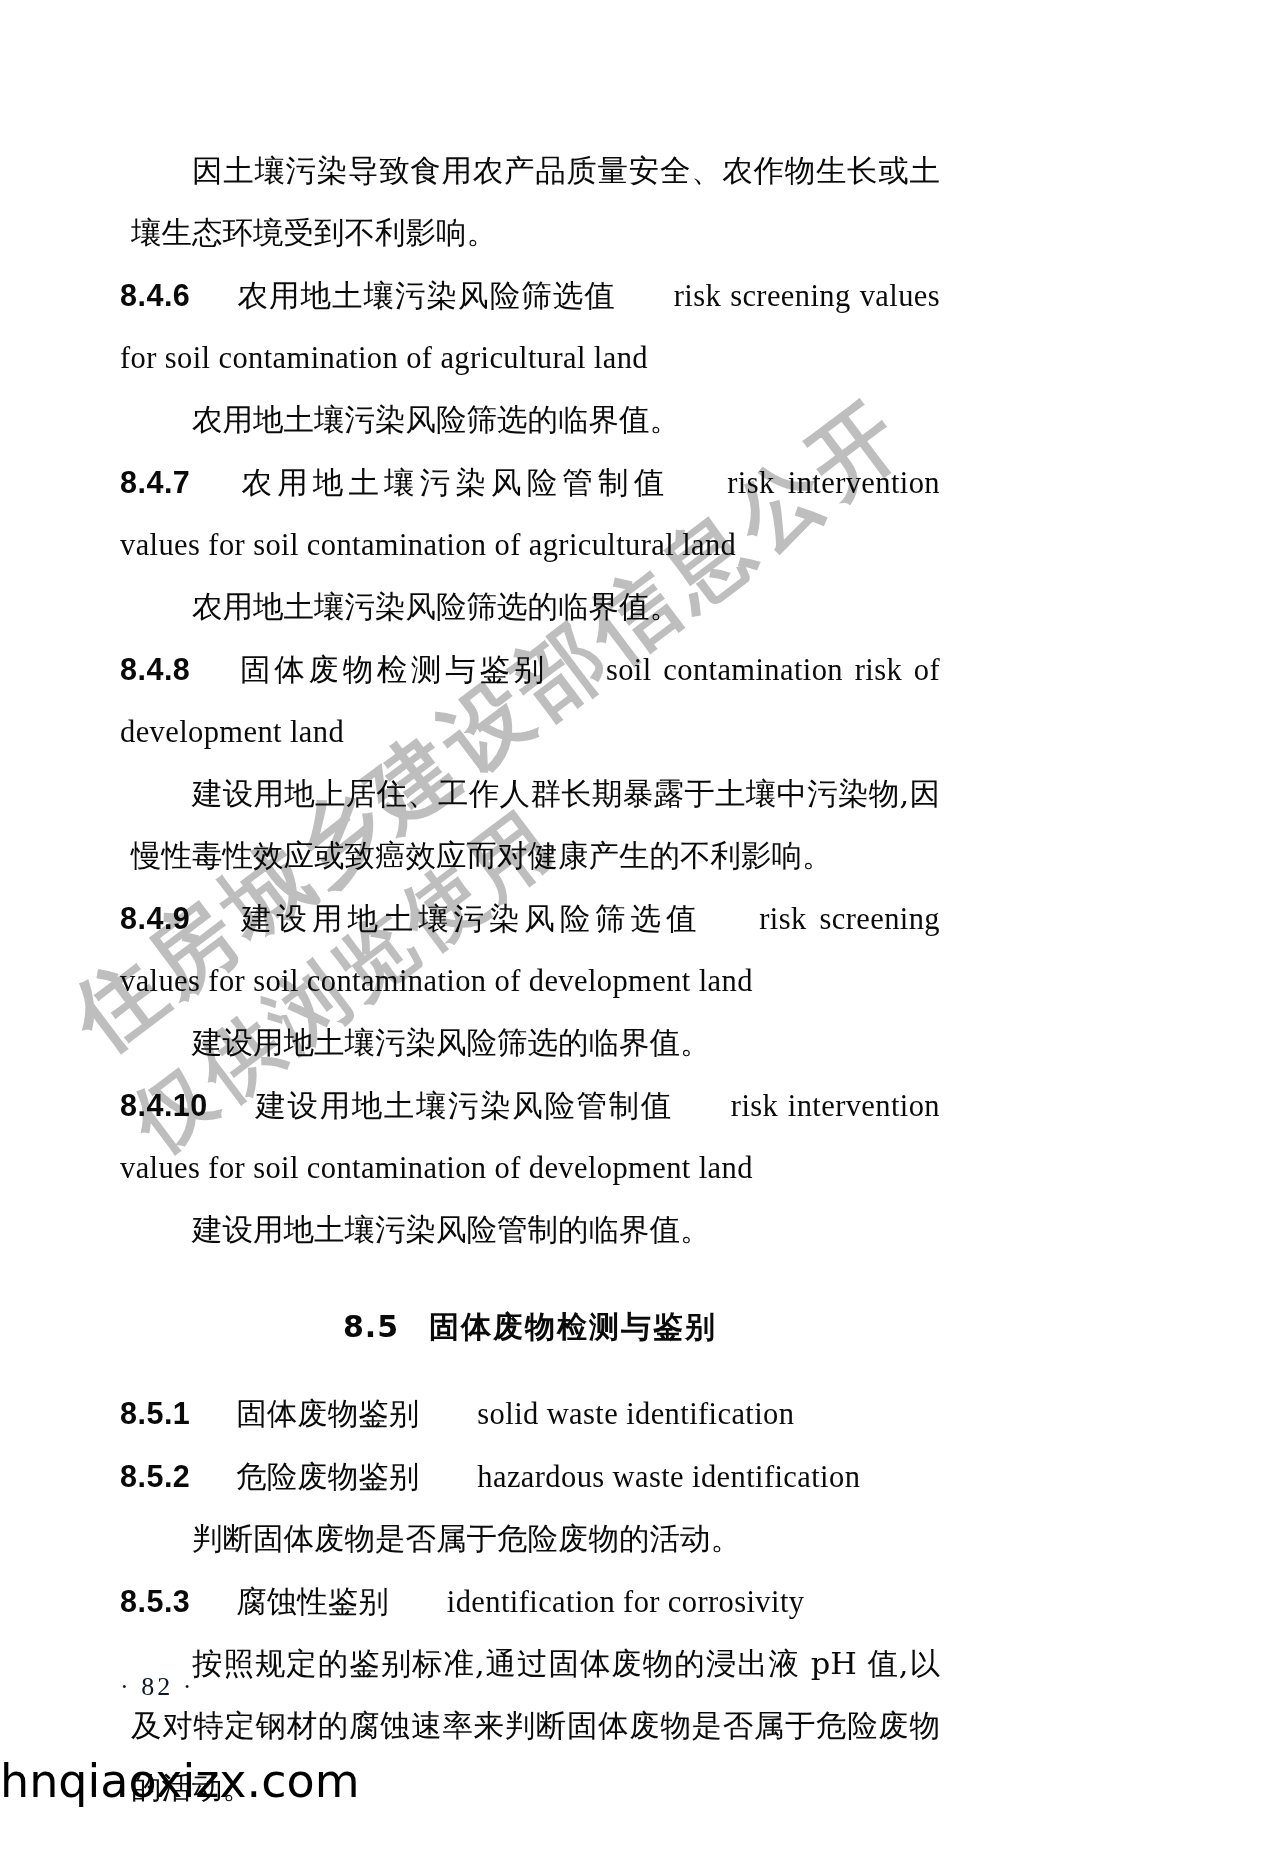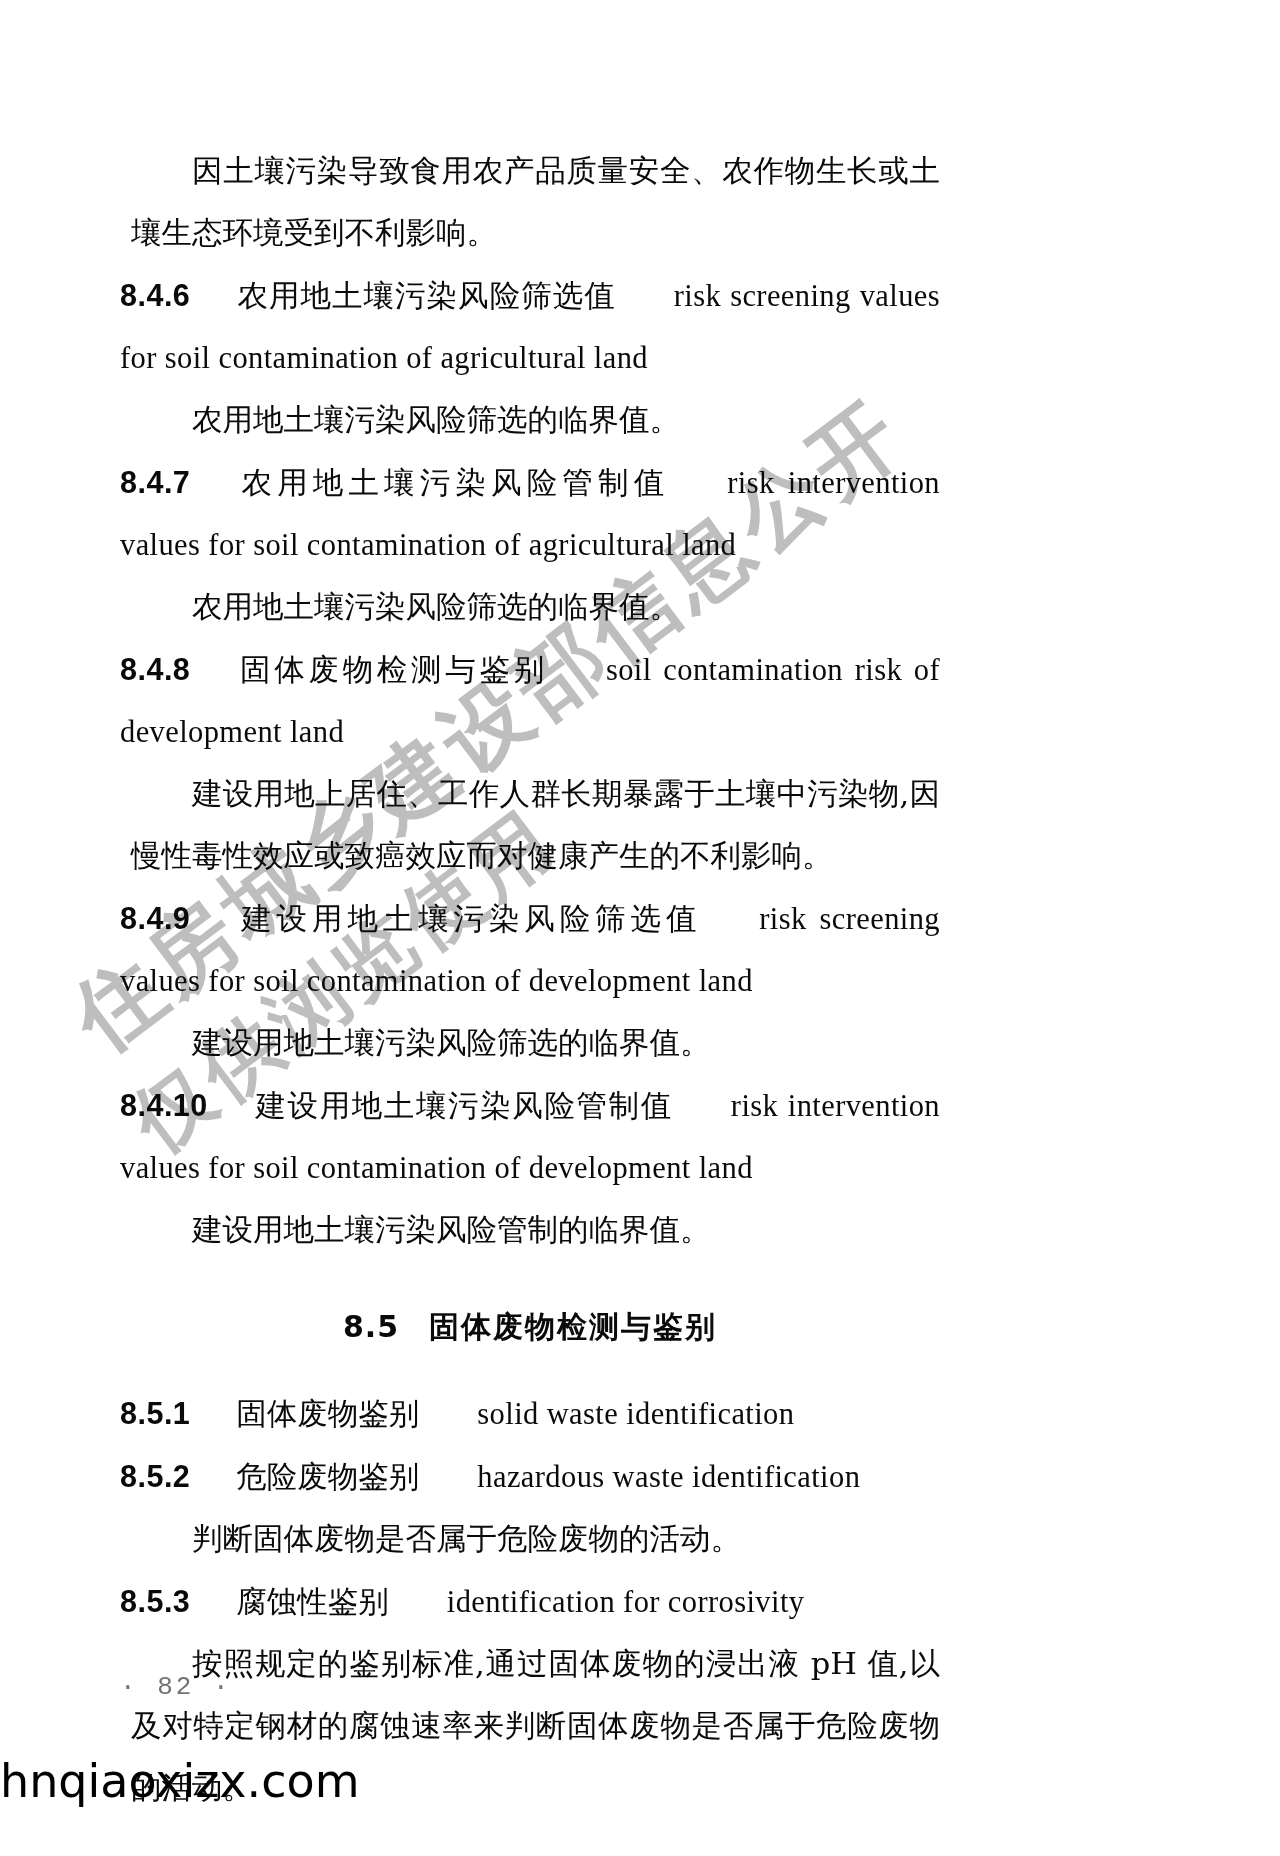--- a/index.html
+++ b/index.html
@@ -110,24 +110,24 @@
     letter-spacing: 1px;
     text-align: right;
   }
   .section-heading .sh-gap { display: inline-block; width: 30px; }
 
   
   .page-number {
     position: absolute;
     left: 120px;
     top: 1672px;
-    font-family: Liberation Mono, monospace;
+    font-family: Liberation Serif, serif;
     font-size: 26px;
     letter-spacing: 3px;
-    color: #737373;
+    color: #0f172a;
     z-index: 10;
   }
   .site-url {
     position: absolute;
     left: 0;
     top: 1754px;
     width: 1280px;
     text-align: left;
     font-family: "DejaVu Sans", "Liberation Sans", sans-serif;
     font-size: 46px;

